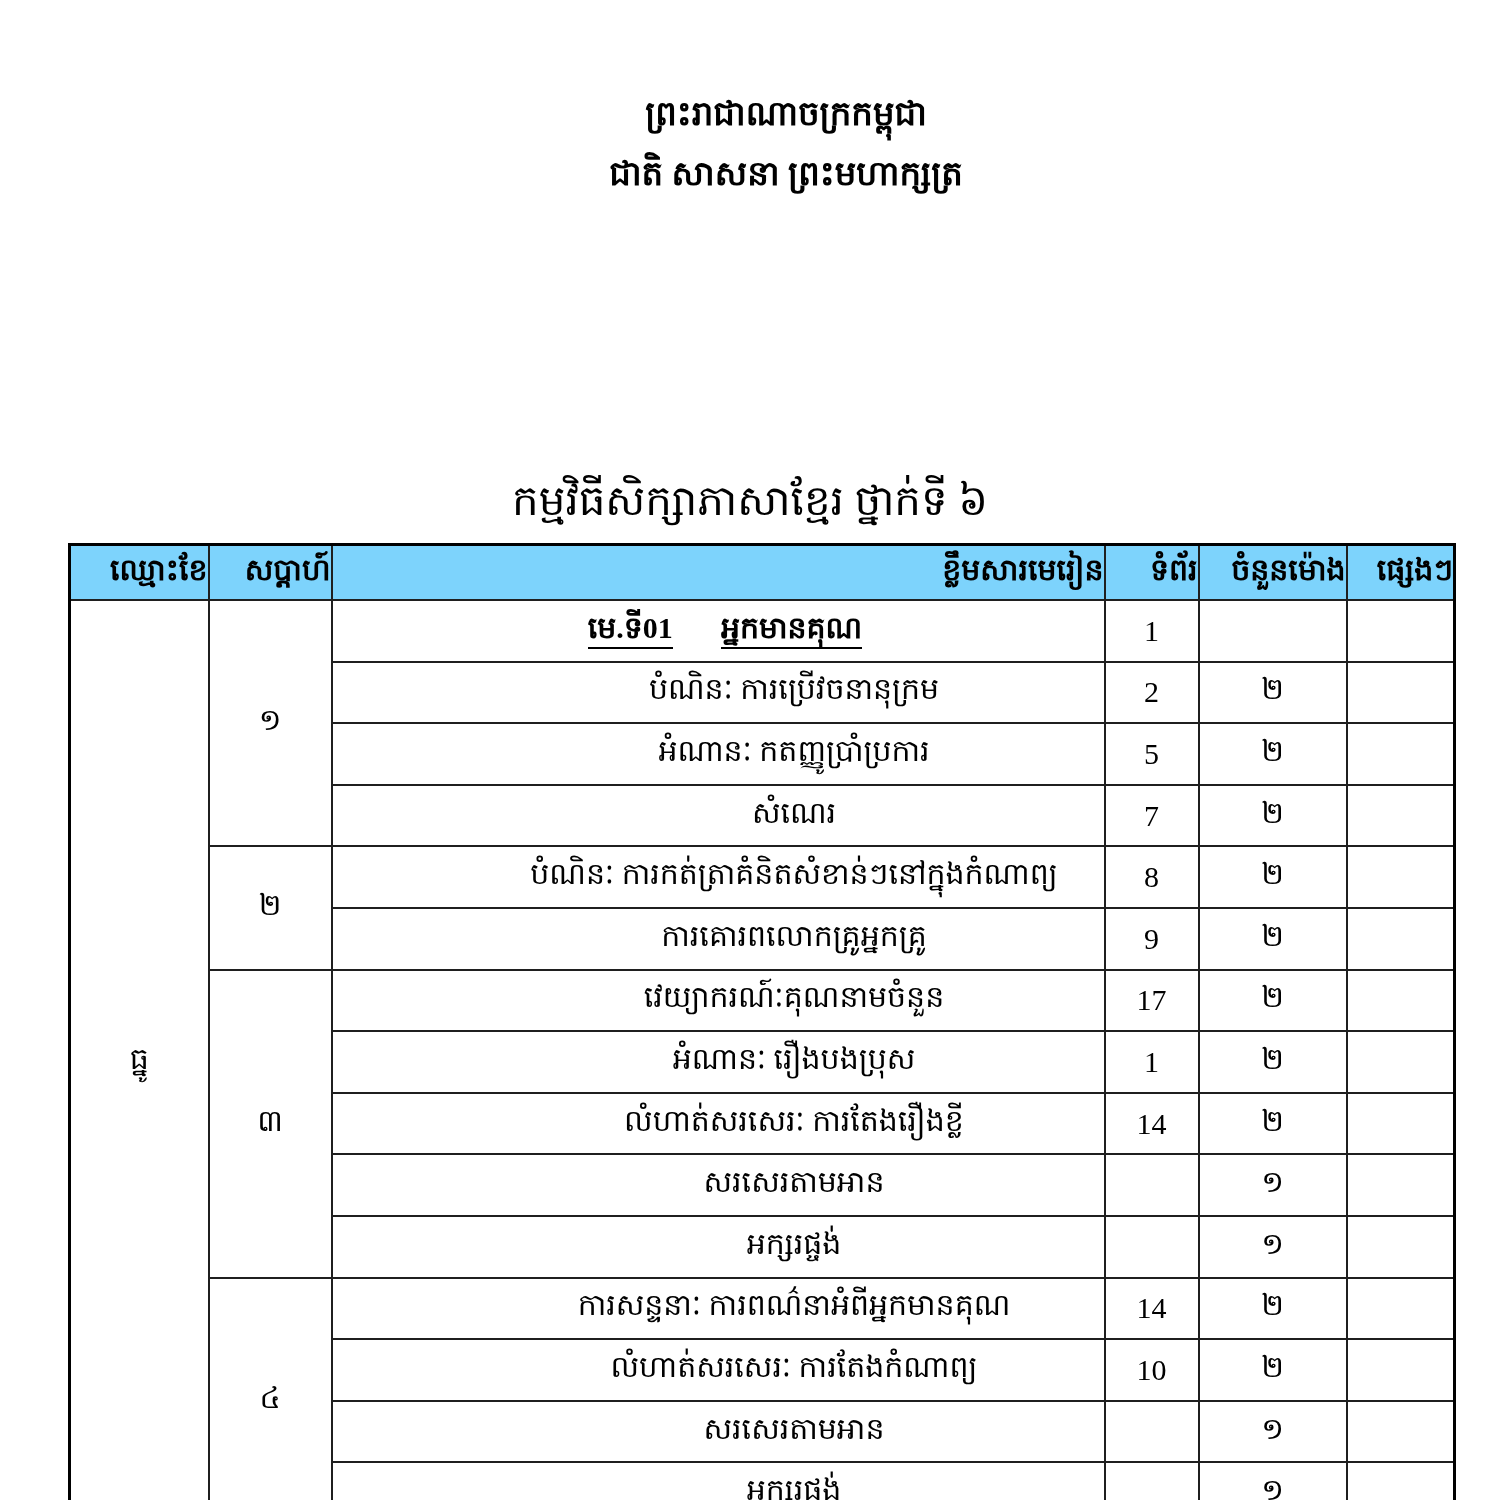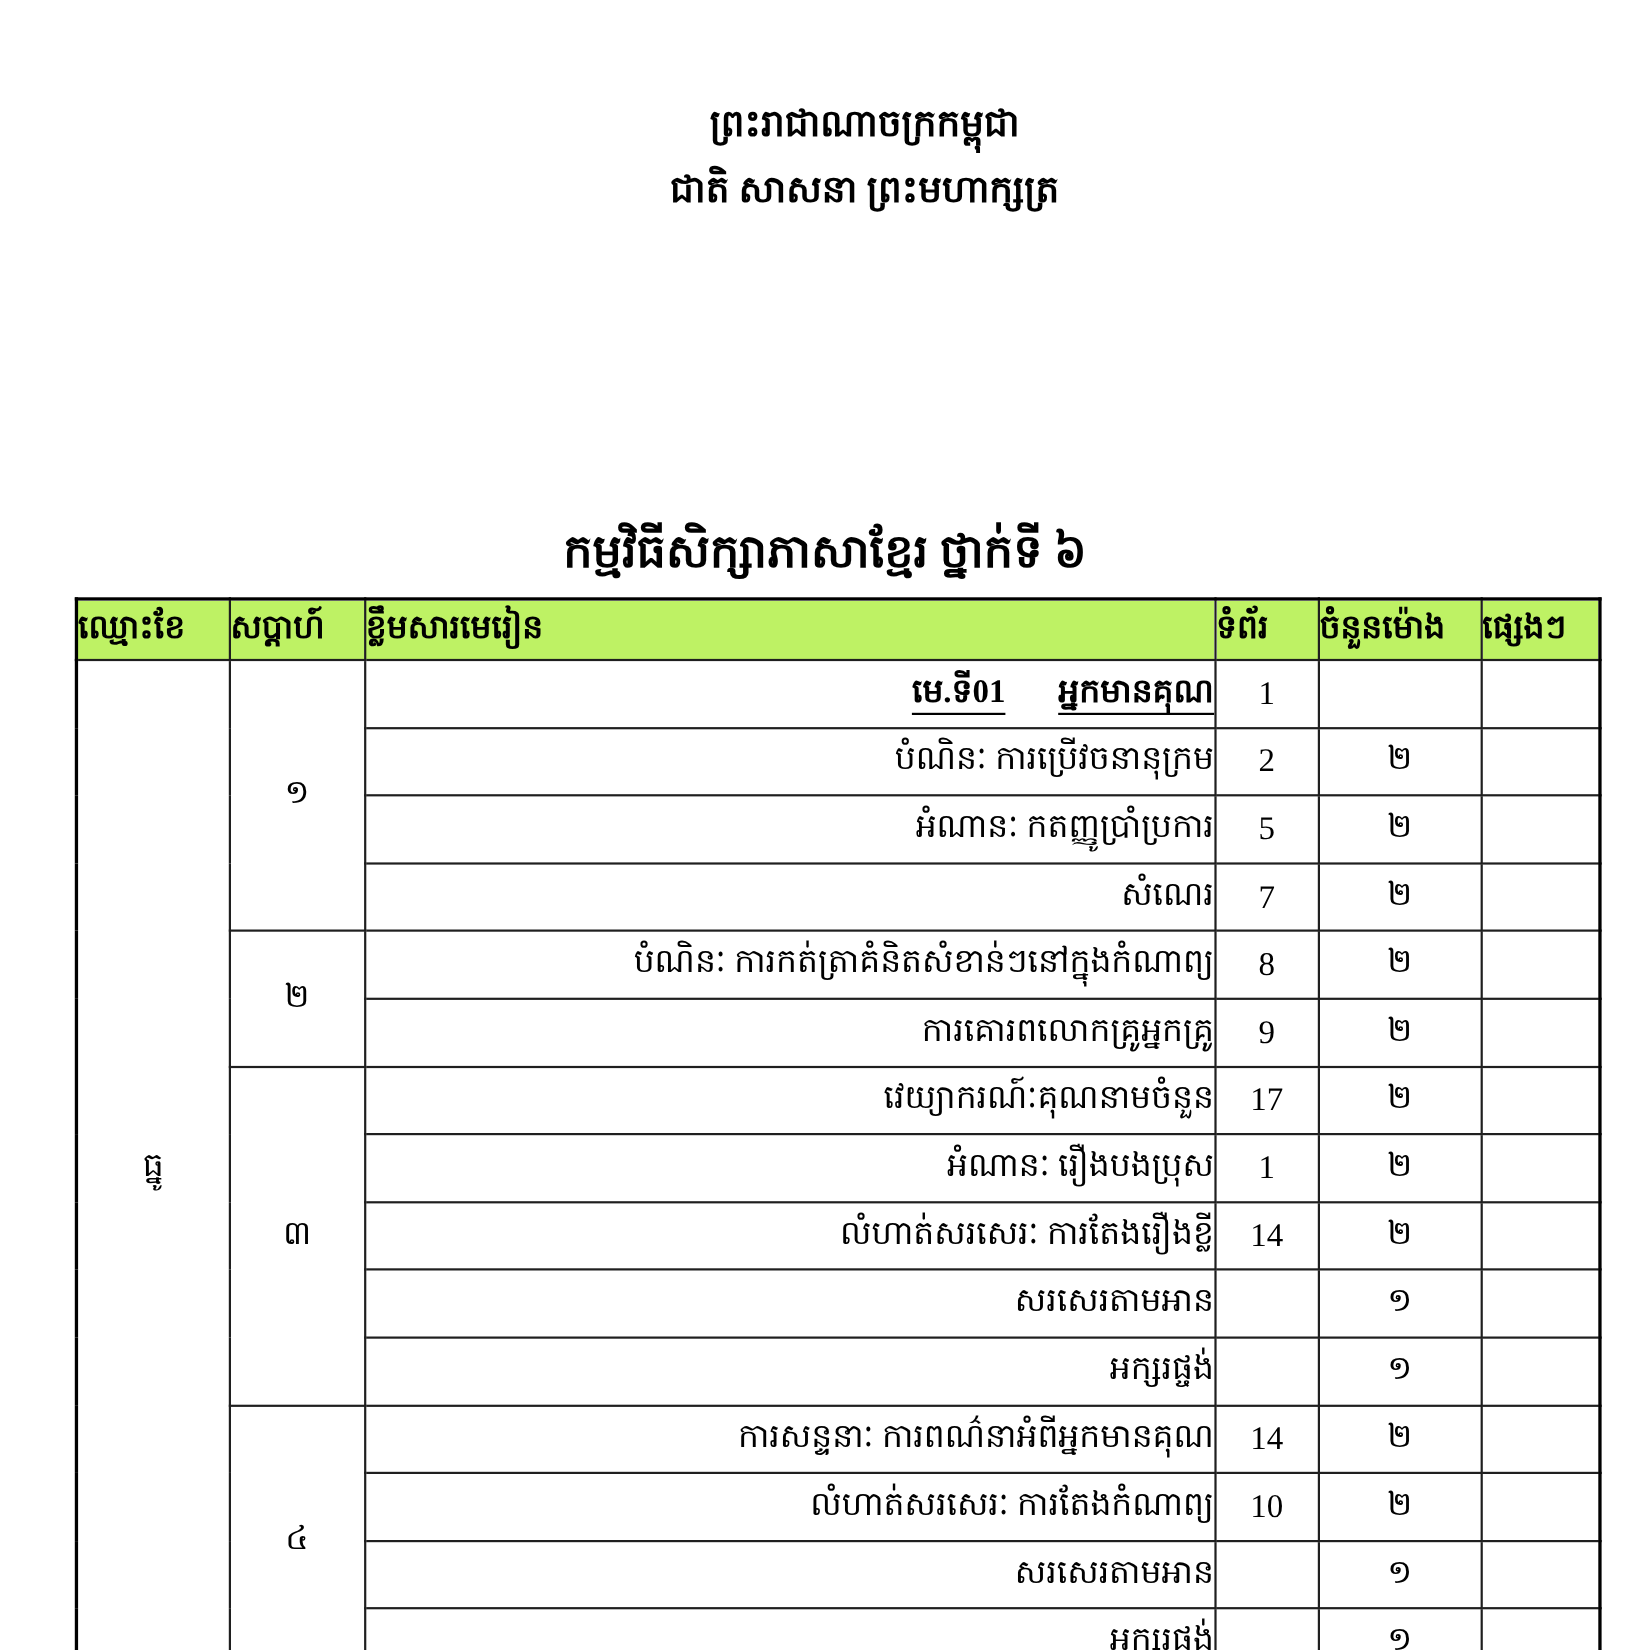--- a/index.html
+++ b/index.html
@@ -13,40 +13,40 @@
     text-align:center;transform:translateX(36px);
     font-weight:bold;font-size:34px;line-height:60px;
   }
   .info{
     position:absolute;top:308px;left:88px;
     font-size:31px;line-height:66px;white-space:nowrap;
   }
   .info .dots{letter-spacing:1px;}
   .doc-title{
     position:absolute;top:474px;left:0;width:100%;
-    text-align:center;font-weight:bold;font-size:42px;
+    text-align:center;font-weight:normal;font-size:42px;
   }
   table.curriculum{
     position:absolute;left:68px;top:543px;width:1385px;
     border-collapse:collapse;table-layout:fixed;
     border:3px solid #000;
   }
   .curriculum th,.curriculum td{
     border:2px solid #1f1f1f;padding:0;overflow:hidden;
   }
   .curriculum thead th{
-    background:#bef264;height:53px;
-    font-size:30px;font-weight:bold;text-align:left;vertical-align:middle;
+    background:#7dd3fc;height:53px;
+    font-size:30px;font-weight:bold;text-align:right;vertical-align:middle;
   }
   .curriculum tbody td{
     height:59.6px;font-size:30px;vertical-align:middle;background:#fff;
   }
   td.month-cell{text-align:center;}
   td.week-cell{text-align:center;}
-  td.content-cell{text-align:right;padding-left:152px;margin-top:40px;}
+  td.content-cell{text-align:center;padding-left:152px;margin-top:40px;}
   td.lesson-head-cell{padding-left:14px;font-weight:bold;}
   td.page-cell,td.hours-cell,td.other-cell{text-align:center;}
   .u{border-bottom:2px solid #000;padding-bottom:3px;}
   .lesson-gap{display:inline-block;width:48px;}
 </style>
 </head>
 <body>
 
 <div class="kingdom">
   <div>ព្រះរាជាណាចក្រកម្ពុជា</div>

